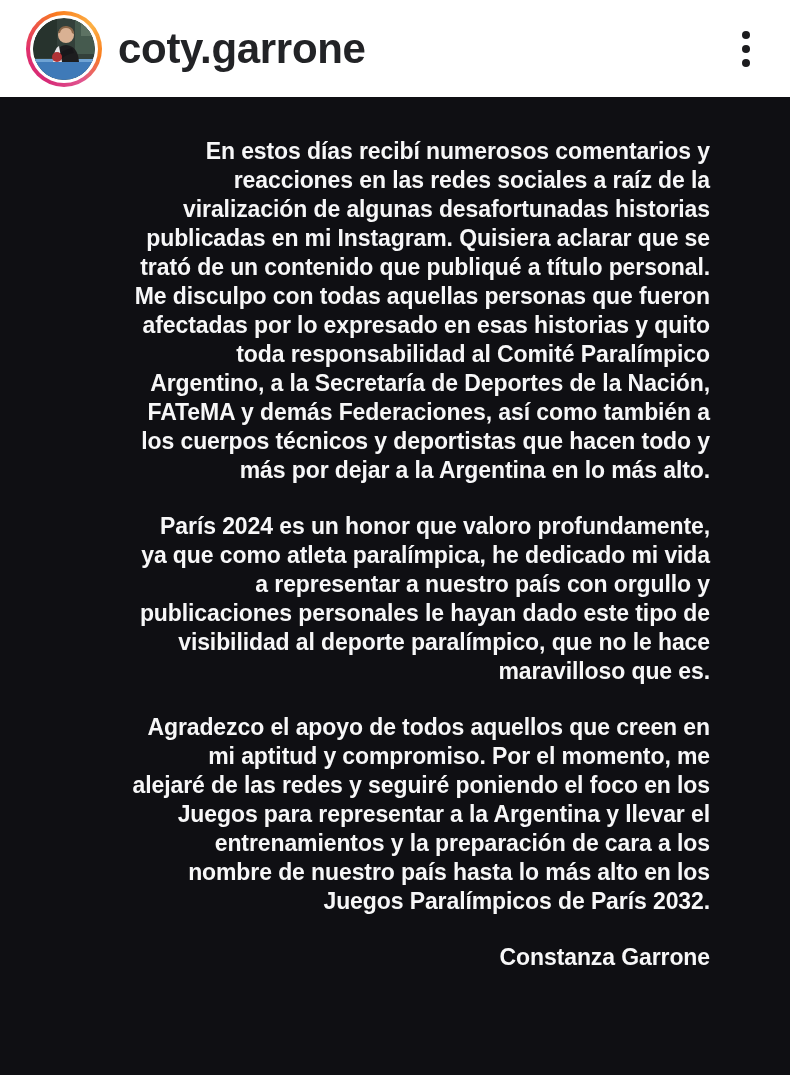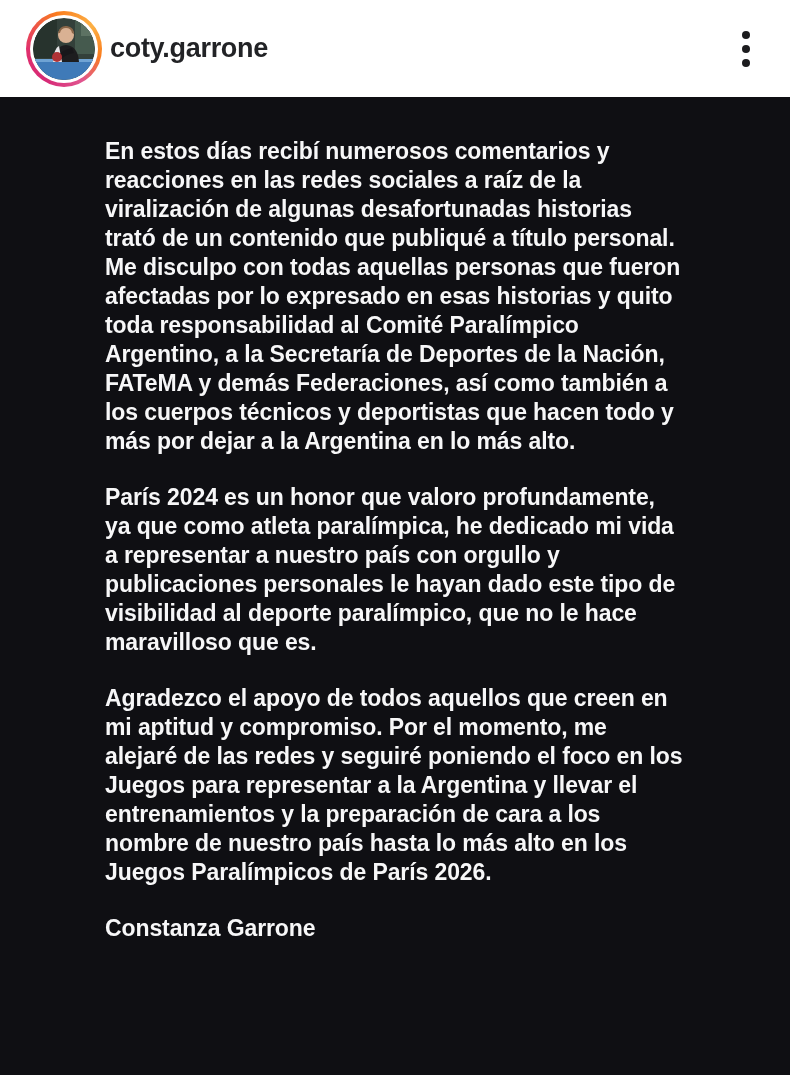--- a/index.html
+++ b/index.html
@@ -34,22 +34,22 @@
     background: #ffffff;
     display: flex; align-items: center; justify-content: center;
   }
   .avatar-photo {
     width: 62px; height: 62px;
     border-radius: 50%;
     overflow: hidden;
     display: block;
   }
   .username {
-    margin-left: 8px;
-    font-size: 27px;
+    margin-left: 16px;
+    font-size: 42px;
     font-weight: 600;
     color: #222326;
     letter-spacing: -0.3px;
     cursor: pointer;
   }
   .spacer { flex: 1; }
   .kebab {
     width: 40px; height: 48px;
     display: flex; flex-direction: column;
     align-items: center; justify-content: center;
@@ -60,20 +60,21 @@
     width: 8px; height: 8px;
     border-radius: 50%;
     background: #1c1c1e;
   }
 
   
   .post-image {
     width: 790px; height: 978px;
     background: #0f0f13;
     padding: 40px 80px 0 105px;
+    text-align: right;
   }
   .para { margin-bottom: 27px; }
   .line {
     color: #f7f7f8;
     font-size: 23px;
     font-weight: 700;
     line-height: 29px;
     letter-spacing: -0.1px;
     white-space: nowrap;
   }
@@ -115,20 +116,21 @@
     <span class="dot"></span>
   </div>
 </div>
 
 <div class="post-image">
   <div id="post-text">
       <div class="para">
         <div class="line">En estos días recibí numerosos comentarios y</div>
         <div class="line">reacciones en las redes sociales a raíz de la</div>
         <div class="line">viralización de algunas desafortunadas historias</div>
+        <div class="line">publicadas en mi Instagram. Quisiera aclarar que se</div>
         <div class="line">trató de un contenido que publiqué a título personal.</div>
         <div class="line">Me disculpo con todas aquellas personas que fueron</div>
         <div class="line">afectadas por lo expresado en esas historias y quito</div>
         <div class="line">toda responsabilidad al Comité Paralímpico</div>
         <div class="line">Argentino, a la Secretaría de Deportes de la Nación,</div>
         <div class="line">FATeMA y demás Federaciones, así como también a</div>
         <div class="line">los cuerpos técnicos y deportistas que hacen todo y</div>
         <div class="line">más por dejar a la Argentina en lo más alto.</div>
       </div>
       <div class="para">
@@ -139,19 +141,19 @@
         <div class="line">visibilidad al deporte paralímpico, que no le hace</div>
         <div class="line">maravilloso que es.</div>
       </div>
       <div class="para">
         <div class="line">Agradezco el apoyo de todos aquellos que creen en</div>
         <div class="line">mi aptitud y compromiso. Por el momento, me</div>
         <div class="line">alejaré de las redes y seguiré poniendo el foco en los</div>
         <div class="line">Juegos para representar a la Argentina y llevar el</div>
         <div class="line">entrenamientos y la preparación de cara a los</div>
         <div class="line">nombre de nuestro país hasta lo más alto en los</div>
-        <div class="line">Juegos Paralímpicos de París 2026.</div>
+        <div class="line">Juegos Paralímpicos de París 2032.</div>
       </div>
       <div class="para">
         <div class="line">Constanza Garrone</div>
       </div>
     </div>
 </div>
 
 </body></html>

